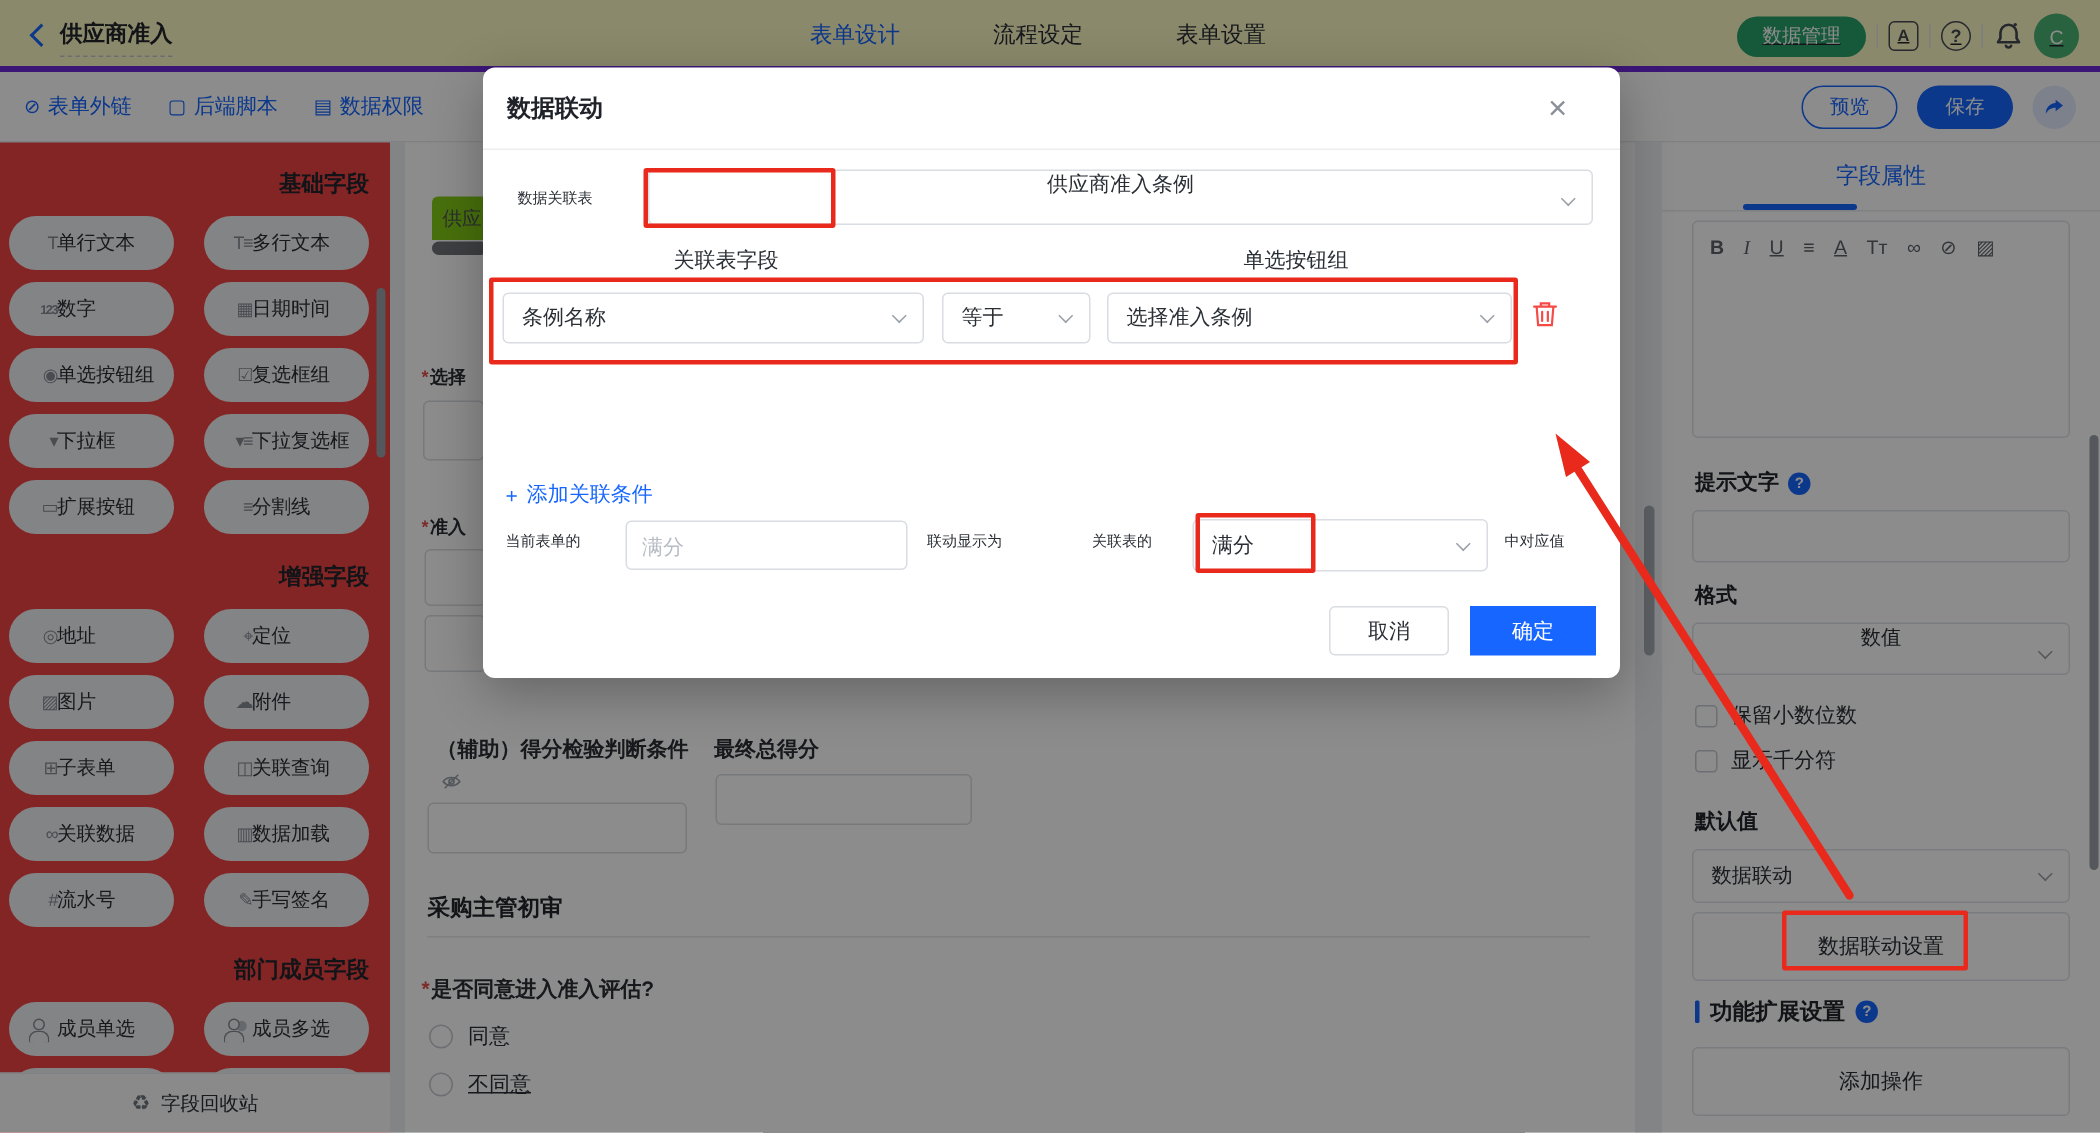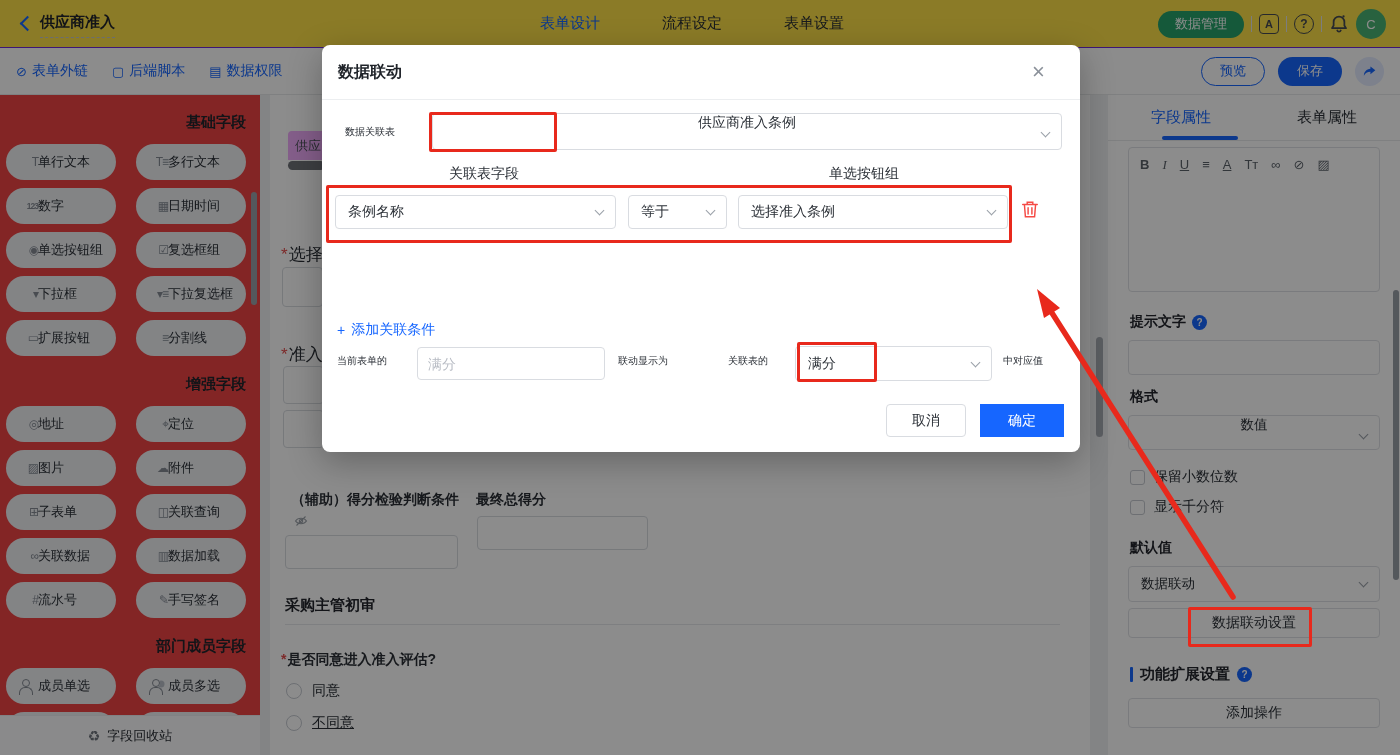--- a/index.html
+++ b/index.html
@@ -10,28 +10,28 @@
     --txt:#20242b;
     --txt2:#555b63;
     --bd:#d9dce1;
     --bd-light:#e8eaee;
   }
   *{margin:0;padding:0;box-sizing:border-box;}
   html,body{width:1400px;height:755px;overflow:hidden;}
   body{font-family:"Liberation Sans","DejaVu Sans",sans-serif;color:var(--txt);font-size:14px;background:#eef0f3;position:relative;}
 
   
-  .topbar{position:absolute;left:0;top:0;width:1400px;height:48px;background:#fde047;border-bottom:1px solid #6d28d9;z-index:1;}
+  .topbar{position:absolute;left:0;top:0;width:1400px;height:48px;background:#fef9c3;border-bottom:4px solid #6d28d9;z-index:1;}
   .back{position:absolute;left:18px;top:16px;width:16px;height:16px;cursor:pointer;}
   .back::before{content:"";position:absolute;left:4px;top:2px;width:9px;height:9px;border-left:2px solid var(--primary);border-bottom:2px solid var(--primary);transform:rotate(45deg);}
   .app-title{position:absolute;left:40px;top:13px;font-size:15px;font-weight:700;color:#23262d;padding-bottom:5px;border-bottom:1px dashed #c3c7ce;}
   .top-tabs{position:absolute;left:540px;top:14px;display:flex;gap:62px;font-size:15px;}
   .top-tab{color:#2a2f36;cursor:pointer;white-space:nowrap;}
   .top-tab.active{color:var(--primary);}
-  .top-right{position:absolute;right:14px;top:0;height:48px;display:flex;align-items:center;gap:7px;}
+  .top-right{position:absolute;right:14px;top:0;height:48px;display:flex;align-items:center;gap:7px;text-decoration:underline;}
   .pill-green{background:var(--green);color:#fff;font-size:13px;border:none;border-radius:15px;height:27px;padding:0 17px;cursor:pointer;}
   .vdiv{width:1px;height:16px;background:#e2e4e8;}
   .icon-book{width:20px;height:20px;border:1.6px solid #454a52;border-radius:4px;font-size:11px;font-weight:700;color:#454a52;display:flex;align-items:center;justify-content:center;}
   .icon-help{width:20px;height:20px;border:1.6px solid #454a52;border-radius:50%;font-size:12px;font-weight:700;color:#454a52;display:flex;align-items:center;justify-content:center;}
   .icon-bell{width:20px;height:20px;color:#454a52;}
   .avatar{width:30px;height:30px;border-radius:50%;background:#49b373;color:#fff;font-size:13px;display:flex;align-items:center;justify-content:center;cursor:pointer;}
 
   
   .toolbar{position:absolute;left:0;top:48px;width:1400px;height:47px;background:#fff;border-bottom:1px solid #e8e9ec;z-index:1;}
   .tb-links{position:absolute;left:16px;top:0;height:46px;display:flex;align-items:center;gap:24px;}
@@ -55,23 +55,23 @@
   .person::after{content:"";position:absolute;left:1px;top:8px;width:12px;height:7px;border:1.4px solid #858b94;border-bottom:none;border-radius:6px 6px 0 0;}
   .person.multi::before{box-shadow:5px 1px 0 -0.5px #b9bec6;}
   .stub-row{display:grid;grid-template-columns:1fr 1fr;column-gap:20px;}
   .stub{height:36px;background:#eef0f3;border-radius:18px;}
   .recycle-bar{position:absolute;left:0;top:620px;width:260px;height:40px;background:#fcfcfd;border-top:1px solid #ebedf0;display:flex;align-items:center;justify-content:center;gap:7px;font-size:13px;color:#2a2f36;cursor:pointer;z-index:2;}
   .recycle-ico{color:#6f757e;font-size:14px;}
   .side-scroll{position:absolute;left:251px;top:97px;width:6px;height:113px;border-radius:3px;background:#9aa0a8;z-index:3;}
 
   
   .canvas-card{position:absolute;left:270px;top:95px;width:820px;height:660px;background:#fff;z-index:1;}
-  .chip{position:absolute;left:18px;top:36px;width:35px;height:29px;background:#f0abfc;border-radius:4px 0 0 0;font-size:13px;color:#4d535b;line-height:29px;padding-left:7px;overflow:hidden;cursor:pointer;}
+  .chip{position:absolute;left:18px;top:36px;width:35px;height:29px;background:#84cc16;border-radius:4px 0 0 0;font-size:13px;color:#4d535b;line-height:29px;padding-left:7px;overflow:hidden;cursor:pointer;}
   .darkbar{position:absolute;left:18px;top:66px;width:37px;height:9px;border-radius:5px;background:#6f7379;}
-  .clip-label{position:absolute;width:42px;overflow:hidden;white-space:nowrap;font-weight:400;font-size:17px;color:#2a2f36;}
+  .clip-label{position:absolute;width:42px;overflow:hidden;white-space:nowrap;font-weight:700;font-size:12px;color:#2a2f36;}
   .req{color:#e34d4d;margin-right:1px;}
   .stub-box{position:absolute;border:1px solid var(--bd);border-radius:4px;background:#fff;}
   .fld-label{position:absolute;font-weight:700;font-size:14px;color:#2a2f36;white-space:nowrap;}
   .eye-off{position:absolute;left:24px;top:419px;width:14px;height:12px;}
   .sec-title{position:absolute;left:15px;top:501px;font-weight:700;font-size:15px;color:#23262d;}
   .sec-divider{position:absolute;left:15px;top:529px;width:775px;height:1px;background:#e6e8eb;}
   .radio-row{position:absolute;display:flex;align-items:center;gap:10px;font-size:14px;color:#2a2f36;cursor:pointer;}
   .radio-dot{width:16px;height:16px;border:1px solid #c6cad1;border-radius:50%;background:#fff;flex:none;}
   .canvas-scroll{position:absolute;left:1096px;top:337px;width:7px;height:100px;border-radius:4px;background:#a7abb3;z-index:2;}
 
@@ -87,21 +87,21 @@
   .etool.b{font-weight:700;}
   .etool.i{font-style:italic;font-family:"Liberation Serif","DejaVu Serif",serif;}
   .etool.u,.etool.a{text-decoration:underline;}
   .p-label{position:absolute;left:22px;font-weight:700;font-size:14px;color:#23262d;display:flex;align-items:center;gap:6px;}
   .q-ico{width:15px;height:15px;border-radius:50%;background:var(--primary);color:#fff;font-size:10px;font-weight:700;display:flex;align-items:center;justify-content:center;}
   .p-input{position:absolute;left:20px;width:252px;height:35px;border:1px solid #dfe1e5;border-radius:4px;font-size:13px;padding:0 10px;outline:none;color:var(--txt);background:#fff;font-family:inherit;}
   .p-select{position:absolute;left:20px;width:252px;height:35px;border:1px solid #dfe1e5;border-radius:4px;background:#fff;display:flex;align-items:center;padding:0 12px;font-size:13.5px;color:#2a2f36;cursor:pointer;}
   .p-select .caret{margin-left:auto;}
   .chk-row{position:absolute;left:22px;display:flex;align-items:center;gap:9px;font-size:14px;color:#2a2f36;cursor:pointer;}
   .chk{width:15px;height:15px;border:1px solid #c6cad1;border-radius:3px;background:#fff;flex:none;}
-  .p-btn{position:absolute;left:20px;width:252px;height:30px;border:1px solid #dfe1e5;border-radius:4px;background:#fff;font-size:14px;color:#2a2f36;cursor:pointer;font-family:inherit;}
+  .p-btn{position:absolute;left:20px;width:252px;height:46px;border:1px solid #dfe1e5;border-radius:4px;background:#fff;font-size:14px;color:#2a2f36;cursor:pointer;font-family:inherit;}
   .ext-head{position:absolute;left:22px;display:flex;align-items:center;gap:7px;font-weight:700;font-size:15px;color:#23262d;}
   .blue-bar{width:3px;height:15px;background:var(--primary);border-radius:1px;}
   .panel-scroll{position:absolute;right:1px;top:195px;width:6px;height:290px;border-radius:3px;background:#9aa0a8;}
 
   .caret{display:inline-block;width:7px;height:7px;border-right:1.5px solid #9aa0a8;border-bottom:1.5px solid #9aa0a8;transform:rotate(45deg);margin-top:-3px;flex:none;}
 
   
   .overlay{position:absolute;left:0;top:0;width:1400px;height:755px;background:rgba(0,0,0,0.45);z-index:10;}
 
   
@@ -325,21 +325,20 @@
   <div class="radio-row" style="left:16px;top:619px;text-decoration:underline;">
       <span class="radio-dot"></span>
       <span>不同意</span>
     </div>
 </main>
 <div class="canvas-scroll"></div>
 
 <aside class="panel">
   <div class="panel-tabs">
     <span class="panel-tab active">字段属性</span>
-    <span class="panel-tab">表单属性</span>
     <span class="tab-underline"></span>
   </div>
   <div class="editor">
     <div class="editor-tools">
       <span class="etool b">B</span>
       <span class="etool i">I</span>
       <span class="etool u">U</span>
       <span class="etool">≡</span>
       <span class="etool a">A</span>
       <span class="etool">Tт</span>

